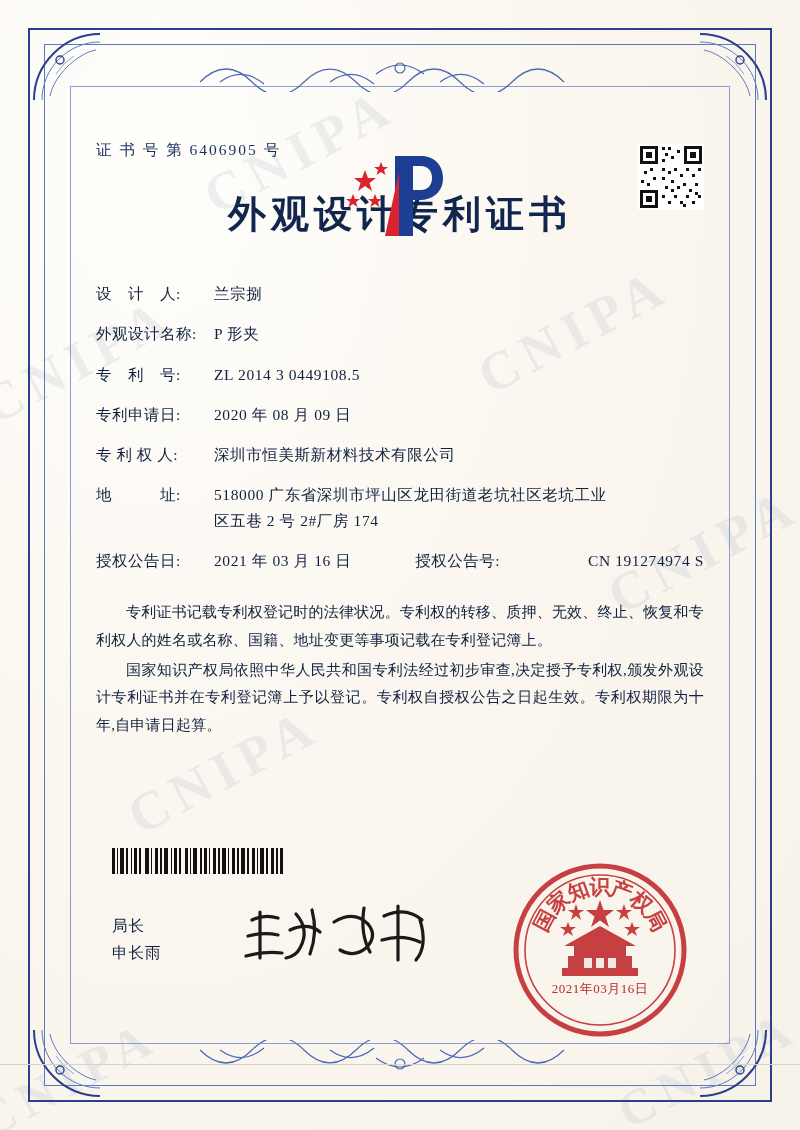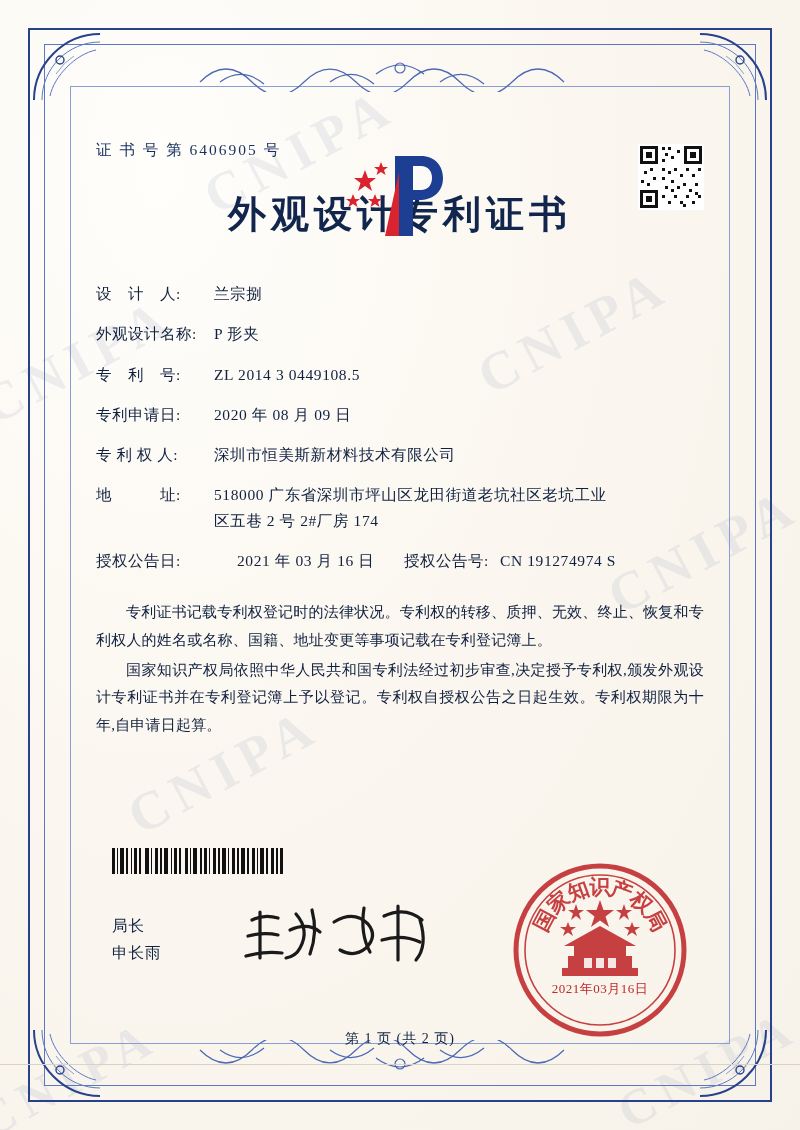--- a/index.html
+++ b/index.html
@@ -142,22 +142,22 @@
     letter-spacing: 0.5px;
     white-space: nowrap;
   }
   .f-value {
     flex: 1;
     letter-spacing: 0.6px;
   }
   .f-value .line2 { display:block; margin-top: 9px; }
 
   .row-two { display: flex; }
-  .row-two .half { display: flex; flex: 1; gap: 23px; }
-  .row-two .half2 { display: flex; flex: 0 0 300px; }
+  .row-two .half { display: flex; flex: 1; }
+  .row-two .half2 { display: flex; flex: 0 0 300px; text-align: right; }
   .half2 .f-label { width: 96px; flex: 0 0 96px; }
 
   .paragraphs {
     margin-top: 30px;
     font-size: 15px;
     line-height: 1.85;
     text-align: justify;
     color: #10203f;
     letter-spacing: 0.2px;
   }
@@ -572,17 +572,16 @@
           <text x="90" y="34" text-anchor="middle" transform="rotate(0 90 90)">识</text>
           <text x="90" y="34" text-anchor="middle" transform="rotate(20 90 90)">产</text>
           <text x="90" y="34" text-anchor="middle" transform="rotate(41 90 90)">权</text>
           <text x="90" y="34" text-anchor="middle" transform="rotate(62 90 90)">局</text>
         </g>
       </g>
     </svg>
   </div>
   <div class="seal-date">2021年03月16日</div>
 
-  <div class="page-num">第 1 页 (共 2 页)</div>
 
   <div class="footer-rule"></div>
 
 </div>
 
 </body></html>

